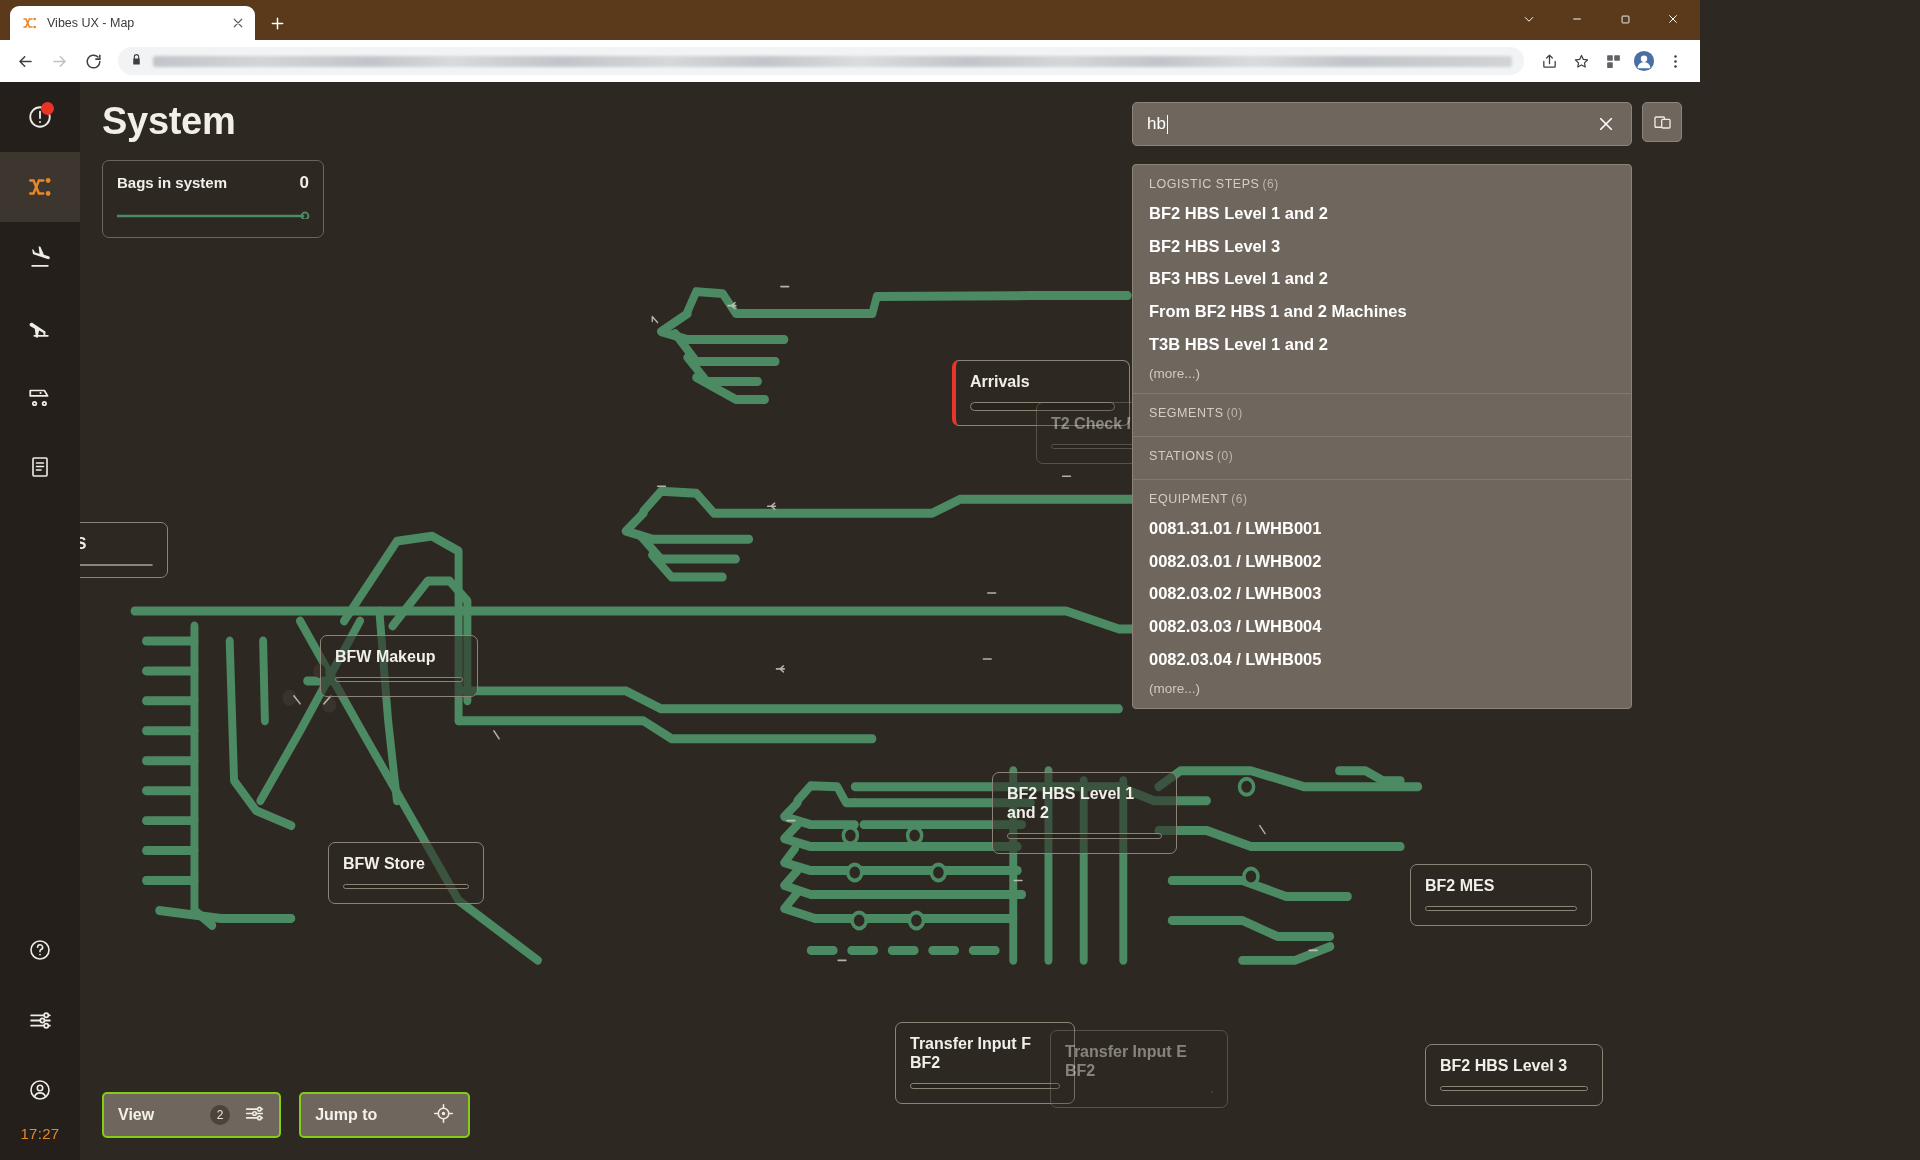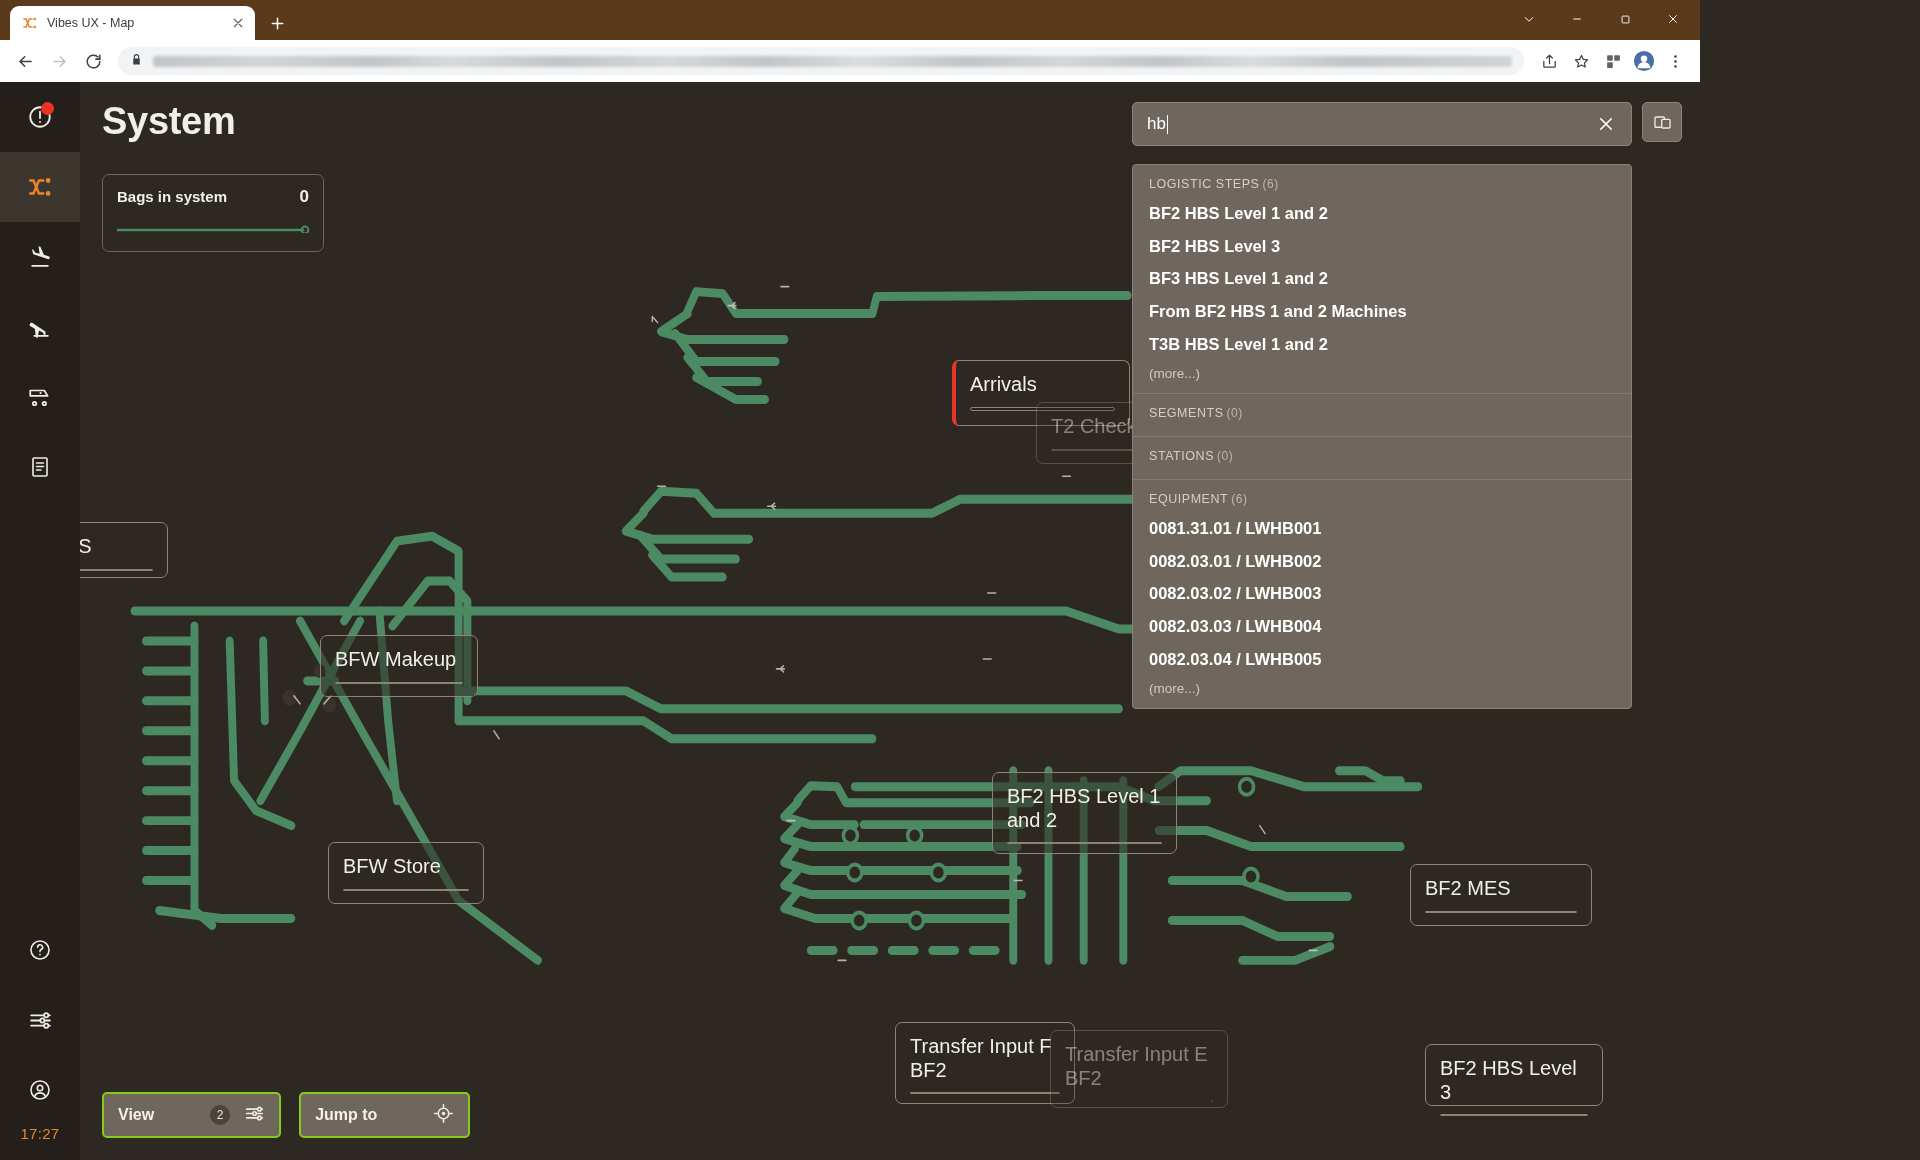--- a/index.html
+++ b/index.html
@@ -73,36 +73,36 @@
   
   .canvas { flex: 1; position: relative; overflow: hidden; background: #2e2822; }
   .map-svg { position: absolute; inset: 0; width: 100%; height: 100%; }
 
   .page-title {
     position: absolute; left: 22px; top: 18px;
     font-size: 38px; font-weight: bold; color: #f2efe9; letter-spacing: -0.3px;
   }
 
   .kpi-card {
-    position: absolute; left: 22px; top: 92px; width: 222px; height: 78px;
+    position: absolute; left: 22px; top: 78px; width: 222px; height: 78px;
     border: 1px solid #6d655b; border-radius: 7px; background: rgba(46,40,34,.72);
     padding: 12px 14px 0 14px;
   }
   .kpi-row { display: flex; justify-content: space-between; align-items: baseline; }
   .kpi-label { font-size: 15px; font-weight: bold; color: #f2efe9; }
   .kpi-value { font-size: 17px; font-weight: bold; color: #f2efe9; }
   .kpi-spark { position: absolute; left: 14px; right: 14px; bottom: 18px; height: 8px; }
 
   
   .node {
     position: absolute; border: 1px solid #8d8478; border-radius: 7px;
     background: rgba(46,40,34,.55); padding: 12px 14px 14px 14px;
     display: flex; flex-direction: column; justify-content: space-between;
   }
-  .node-title { font-size: 20px; font-weight: normal; color: #f2efe9; line-height: 1.18; }
+  .node-title { font-size: 16px; font-weight: bold; color: #f2efe9; line-height: 1.18; }
   .node-bar {
     height: 13px; border: 1px solid #8d8478; border-radius: 7px;
     background: rgba(30,26,22,.45); margin-top: 10px;
   }
   .node.alert { border-left: 4px solid #e8352c; }
   .node.dim { opacity: .45; }
 
   
   .search-wrap { position: absolute; right: 68px; top: 20px; width: 500px; z-index: 40; }
   .search-box {

